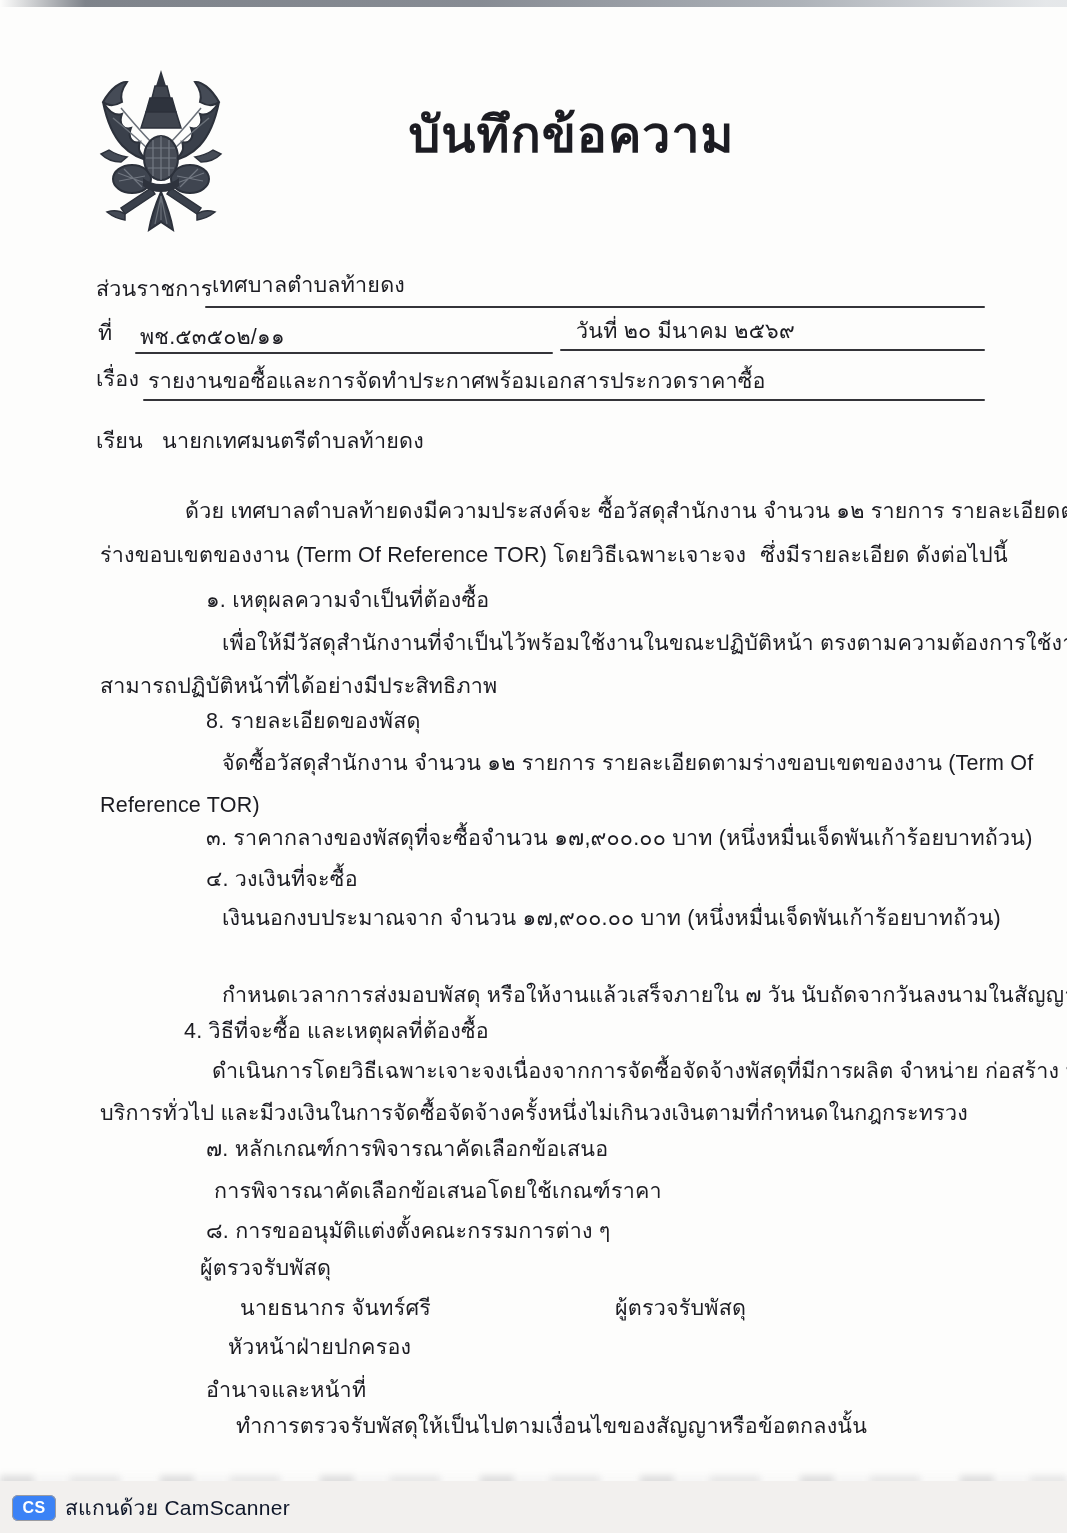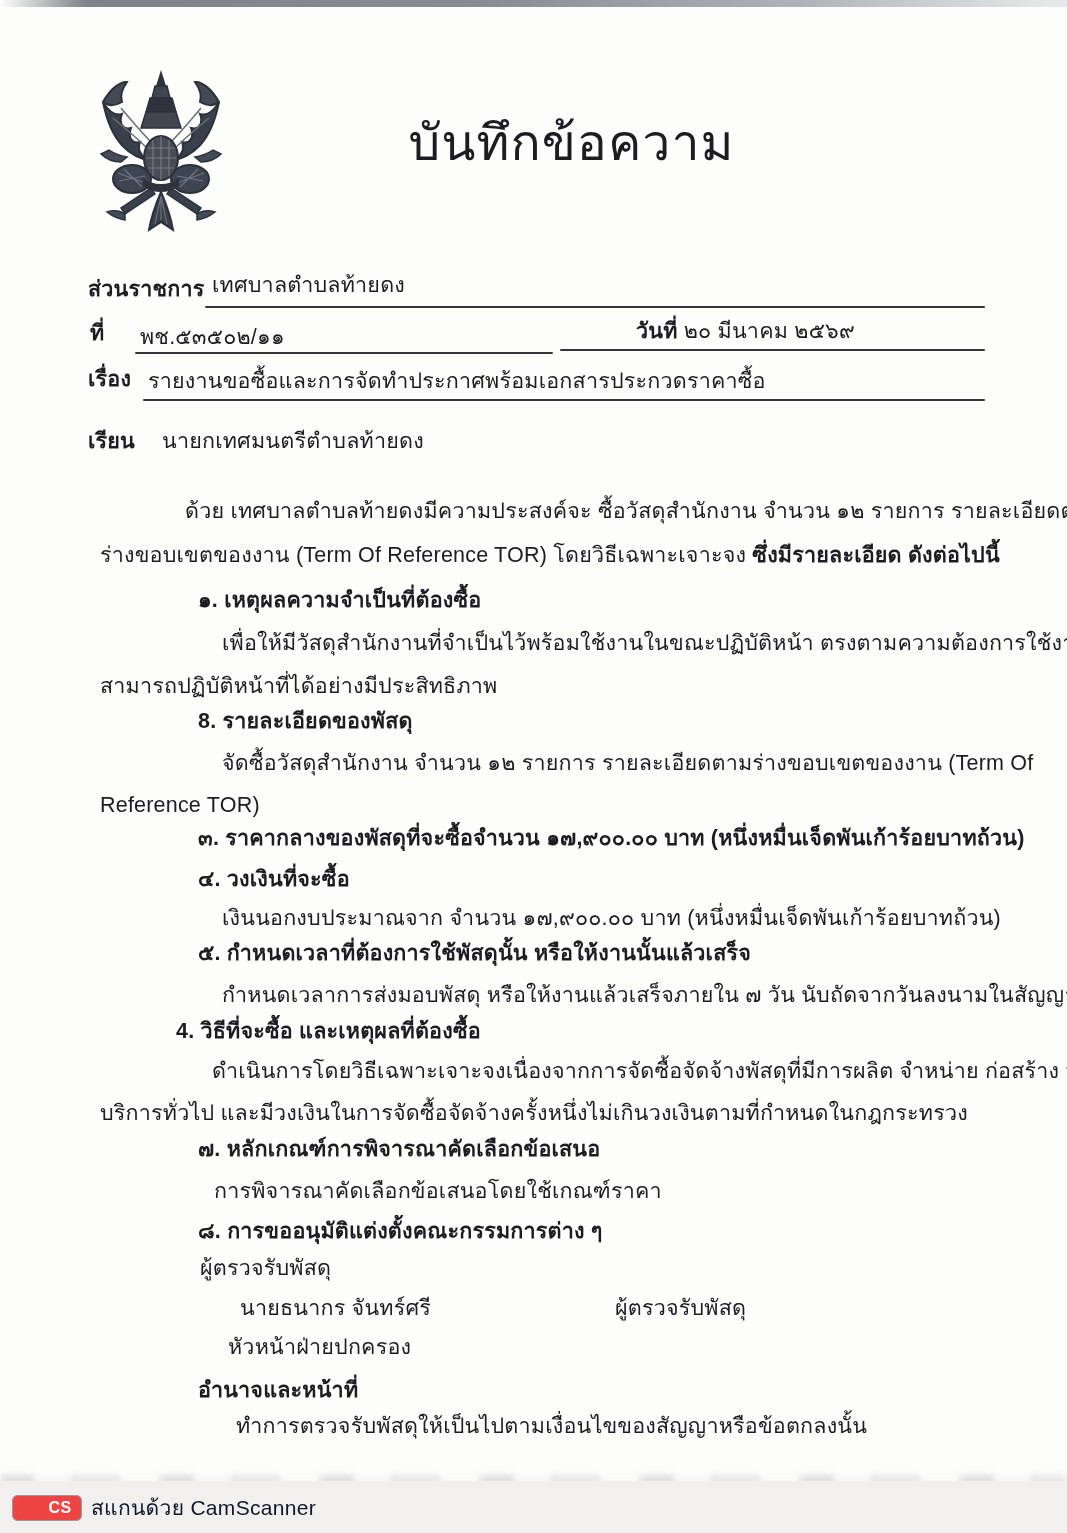--- a/index.html
+++ b/index.html
@@ -8,45 +8,44 @@
     background:#fdfdfc;overflow:hidden;
     font-family:"Liberation Sans", sans-serif;
     color:#1c1c22;
   }
   .scan-top{
     position:absolute;top:0;left:0;width:100%;height:7px;
     background:linear-gradient(90deg, rgba(90,96,104,0) 0%, #5f656e 8%, #6a707a 45%, #9aa0a8 75%, #dfe2e5 98%);
     opacity:.8;
   }
   .ln{position:absolute;font-size:21.5px;line-height:1.25;white-space:nowrap;letter-spacing:.2px;}
-  .b{font-weight:700;}
+  .b{font-weight:400;margin-left:8px;}
   .rule{position:absolute;height:2.4px;background:#232328;border-radius:2px;opacity:.92;}
   .title{
-    position:absolute;top:103px;left:50%;transform:translateX(-50%);margin-left:38px;
-    font-size:50px;font-weight:400;letter-spacing:1px;white-space:nowrap;text-align:center;
+    position:absolute;top:95px;left:50%;transform:translateX(-50%);margin-left:38px;
+    font-size:50px;font-weight:700;letter-spacing:1px;white-space:nowrap;text-align:center;
   }
   .emblem{position:absolute;left:85px;top:66px;width:152px;height:172px;}
   .footer{
     position:absolute;left:0;bottom:0;width:100%;height:52px;
     background:#f2f0ee;
   }
   .smudge{
     position:absolute;left:0;bottom:38px;width:100%;height:20px;
     background:repeating-linear-gradient(90deg,
       rgba(125,125,130,.22) 0px 34px, rgba(190,190,196,.10) 34px 70px,
       rgba(140,140,146,.18) 70px 120px, rgba(205,205,210,.08) 120px 160px);
     filter:blur(3px);
   }
   .footer-inner{position:absolute;left:12px;top:10px;display:flex;align-items:center;gap:9px;}
   .cs-badge{
     display:inline-flex;align-items:center;justify-content:center;
-    width:44px;height:26px;border-radius:6px;background:#ef4444;
+    width:44px;height:26px;border-radius:6px;background:#3b82f6;
     color:#ffffff;font-weight:700;font-size:16px;letter-spacing:.5px;
     box-shadow:0 0 0 1px #9c9ca0 inset;
-    padding-left:26px;
   }
   .cs-text{color:#0f172a;font-size:21px;letter-spacing:.3px;}
 </style>
 </head>
 <body>
 
 <div class="page">
 
   <div class="scan-top"></div>
 
@@ -86,21 +85,21 @@
   </div>
 
   <div class="title">บันทึกข้อความ</div>
 
   <div class="ln b" style="left:88px;top:276px">ส่วนราชการ</div>
   <div class="ln" style="left:212px;top:272px">เทศบาลตำบลท้ายดง</div>
   <div class="rule" style="left:205px;top:306px;width:780px"></div>
 
   <div class="ln b" style="left:90px;top:320px">ที่</div>
   <div class="ln" style="left:140px;top:324px">พช.๕๓๕๐๒/๑๑</div>
-  <div class="ln" style="left:636px;top:318px">
+  <div class="ln" style="left:568px;top:318px">
     <span class="b">วันที่</span>
     <span>๒๐ มีนาคม ๒๕๖๙</span>
   </div>
   <div class="rule" style="left:135px;top:352px;width:418px"></div>
   <div class="rule" style="left:560px;top:349px;width:425px"></div>
 
   <div class="ln b" style="left:88px;top:366px">เรื่อง</div>
   <div class="ln" style="left:148px;top:368px">รายงานขอซื้อและการจัดทำประกาศพร้อมเอกสารประกวดราคาซื้อ</div>
   <div class="rule" style="left:143px;top:399px;width:842px"></div>
 
@@ -118,21 +117,20 @@
 
   <div class="ln b" style="left:198px;top:708px">8. รายละเอียดของพัสดุ</div>
   <div class="ln" style="left:222px;top:750px">จัดซื้อวัสดุสำนักงาน จำนวน ๑๒ รายการ รายละเอียดตามร่างขอบเขตของงาน (Term Of</div>
   <div class="ln" style="left:100px;top:792px">Reference TOR)</div>
 
   <div class="ln b" style="left:198px;top:825px">๓. ราคากลางของพัสดุที่จะซื้อจำนวน ๑๗,๙๐๐.๐๐ บาท (หนึ่งหมื่นเจ็ดพันเก้าร้อยบาทถ้วน)</div>
 
   <div class="ln b" style="left:198px;top:866px">๔. วงเงินที่จะซื้อ</div>
   <div class="ln" style="left:222px;top:905px">เงินนอกงบประมาณจาก จำนวน ๑๗,๙๐๐.๐๐ บาท (หนึ่งหมื่นเจ็ดพันเก้าร้อยบาทถ้วน)</div>
 
-  <div class="ln b" style="left:198px;top:940px">๕. กำหนดเวลาที่ต้องการใช้พัสดุนั้น หรือให้งานนั้นแล้วเสร็จ</div>
   <div class="ln" style="left:222px;top:982px">กำหนดเวลาการส่งมอบพัสดุ หรือให้งานแล้วเสร็จภายใน ๗ วัน นับถัดจากวันลงนามในสัญญา</div>
 
   <div class="ln b" style="left:176px;top:1018px">4. วิธีที่จะซื้อ และเหตุผลที่ต้องซื้อ</div>
   <div class="ln" style="left:212px;top:1058px">ดำเนินการโดยวิธีเฉพาะเจาะจงเนื่องจากการจัดซื้อจัดจ้างพัสดุที่มีการผลิต จำหน่าย ก่อสร้าง หรือให้</div>
   <div class="ln" style="left:100px;top:1100px">บริการทั่วไป และมีวงเงินในการจัดซื้อจัดจ้างครั้งหนึ่งไม่เกินวงเงินตามที่กำหนดในกฎกระทรวง</div>
 
   <div class="ln b" style="left:198px;top:1136px">๗. หลักเกณฑ์การพิจารณาคัดเลือกข้อเสนอ</div>
   <div class="ln" style="left:214px;top:1178px">การพิจารณาคัดเลือกข้อเสนอโดยใช้เกณฑ์ราคา</div>
 
   <div class="ln b" style="left:198px;top:1218px">๘. การขออนุมัติแต่งตั้งคณะกรรมการต่าง ๆ</div>

